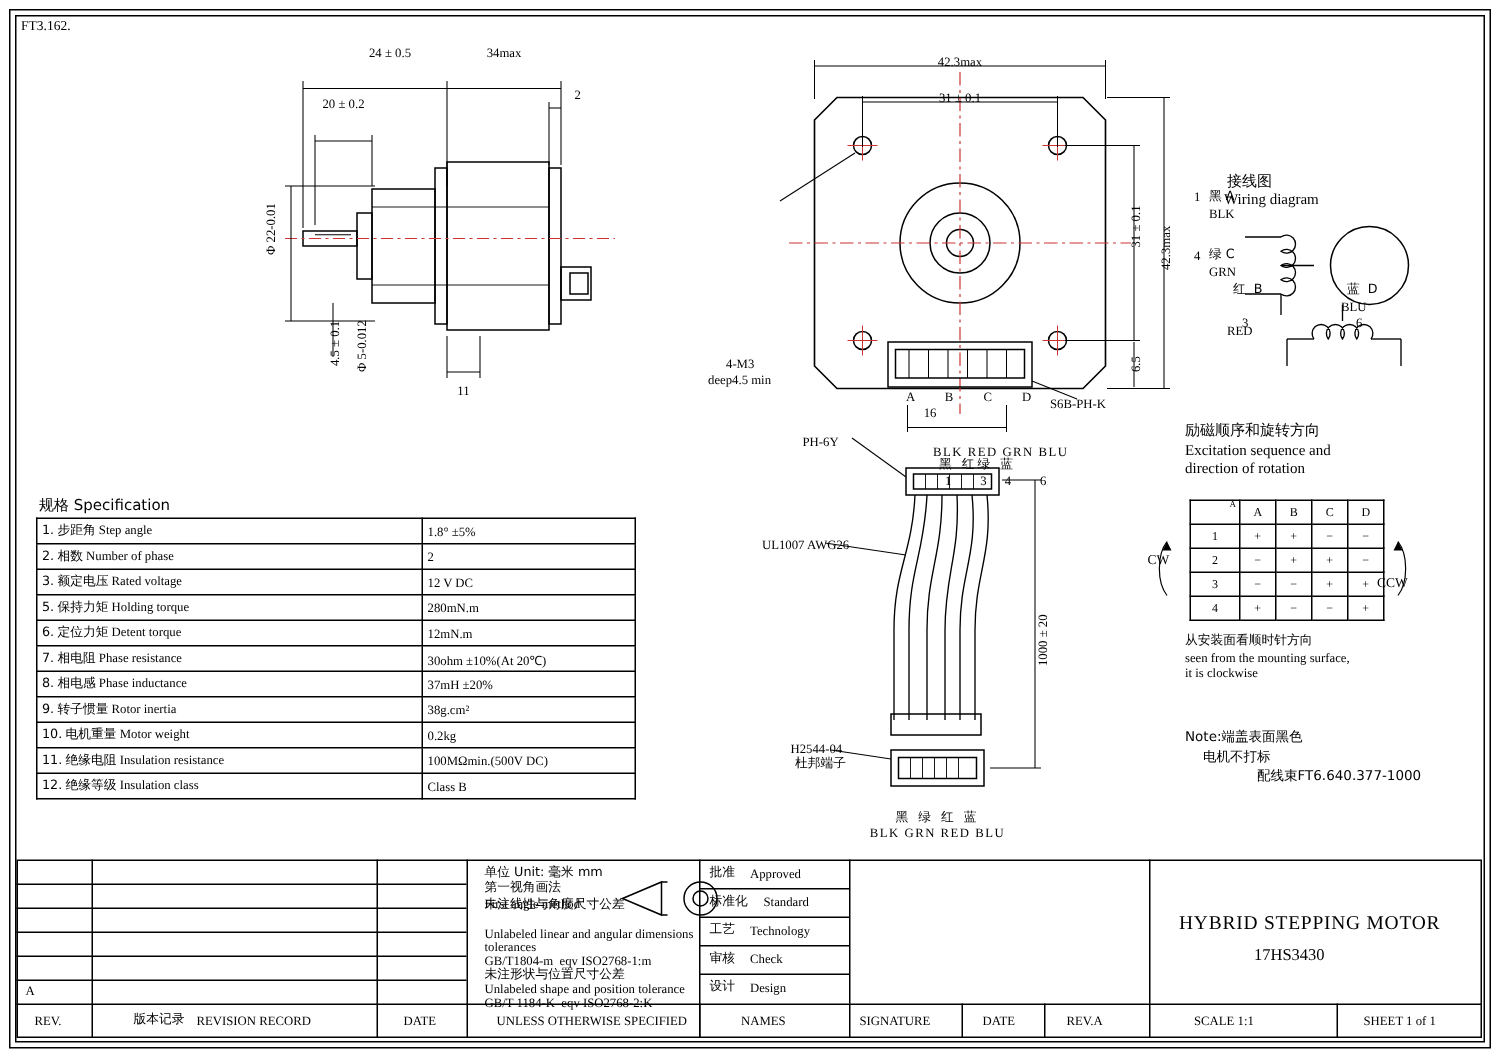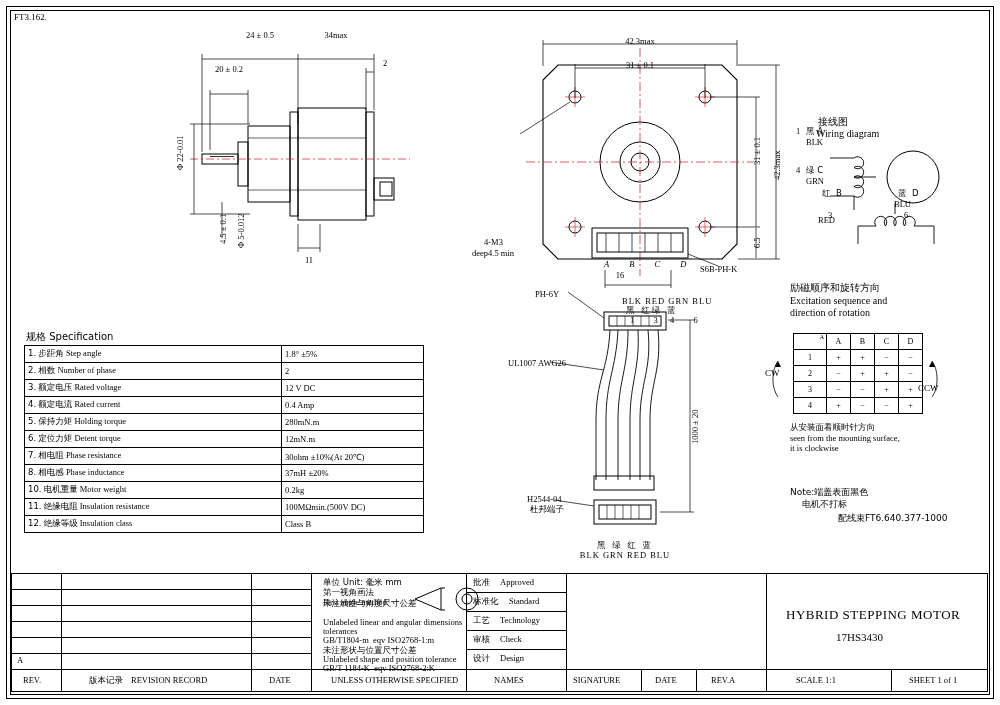--- a/index.html
+++ b/index.html
@@ -183,21 +183,21 @@
   <div class="lbl ctr" style="left:640px;top:60px;">31 ± 0.1</div>
   <div class="lbl" style="left:752px;top:165px;transform:rotate(-90deg);transform-origin:0 0;">31 ± 0.1</div>
   <div class="lbl" style="left:772px;top:180px;transform:rotate(-90deg);transform-origin:0 0;">42.3max</div>
   <div class="lbl" style="left:752px;top:248px;transform:rotate(-90deg);transform-origin:0 0;">6.5</div>
   <div class="lbl ctr" style="left:620px;top:270px;">16</div>
 
   <div class="lbl" style="left:484px;top:237px;">4-M3</div>
   <div class="lbl" style="left:472px;top:248px;">deep4.5 min</div>
   <div class="lbl" style="left:700px;top:264px;font-family:Liberation Serif, serif;">S6B-PH-K</div>
 
-  <div class="lbl" style="left:604px;top:259px;letter-spacing:9px;font-style:italic;">A B C D</div>
+  <div class="lbl" style="left:604px;top:259px;letter-spacing:9px;">A B C D</div>
 
   <svg width="220" height="250" style="left:560px;top:300px;">
 
     <rect x="44" y="12" width="62" height="18" fill="none" stroke="#000" stroke-width="1"></rect>
     <rect x="49" y="16" width="52" height="10" fill="none" stroke="#000" stroke-width="1"></rect>
     <g stroke="#000" stroke-width="0.6">
       <line x1="57" y1="16" x2="57" y2="26"></line>
       <line x1="65" y1="16" x2="65" y2="26"></line>
       <line x1="73" y1="16" x2="73" y2="26"></line>
       <line x1="81" y1="16" x2="81" y2="26"></line>
@@ -368,26 +368,20 @@
         <span>Number of phase</span></td>
       <td>2</td>
     </tr>
     <tr>
       <td class="k"><span class="cnx">3.</span>
         <span class="cnx">额定电压</span>
         <span>Rated voltage</span></td>
       <td>12 V DC</td>
     </tr>
     <tr>
-      <td class="k"><span class="cnx">4.</span>
-        <span class="cnx">额定电流</span>
-        <span>Rated current</span></td>
-      <td>0.4 Amp</td>
-    </tr>
-    <tr>
       <td class="k"><span class="cnx">5.</span>
         <span class="cnx">保持力矩</span>
         <span>Holding torque</span></td>
       <td>280mN.m</td>
     </tr>
     <tr>
       <td class="k"><span class="cnx">6.</span>
         <span class="cnx">定位力矩</span>
         <span>Detent torque</span></td>
       <td>12mN.m</td>
@@ -396,20 +390,26 @@
       <td class="k"><span class="cnx">7.</span>
         <span class="cnx">相电阻</span>
         <span>Phase resistance</span></td>
       <td>30ohm ±10%(At 20℃)</td>
     </tr>
     <tr>
       <td class="k"><span class="cnx">8.</span>
         <span class="cnx">相电感</span>
         <span>Phase inductance</span></td>
       <td>37mH ±20%</td>
+    </tr>
+    <tr>
+      <td class="k"><span class="cnx">9.</span>
+        <span class="cnx">转子惯量</span>
+        <span>Rotor inertia</span></td>
+      <td>38g.cm²</td>
     </tr>
     <tr>
       <td class="k"><span class="cnx">10.</span>
         <span class="cnx">电机重量</span>
         <span>Motor weight</span></td>
       <td>0.2kg</td>
     </tr>
     <tr>
       <td class="k"><span class="cnx">11.</span>
         <span class="cnx">绝缘电阻</span>

